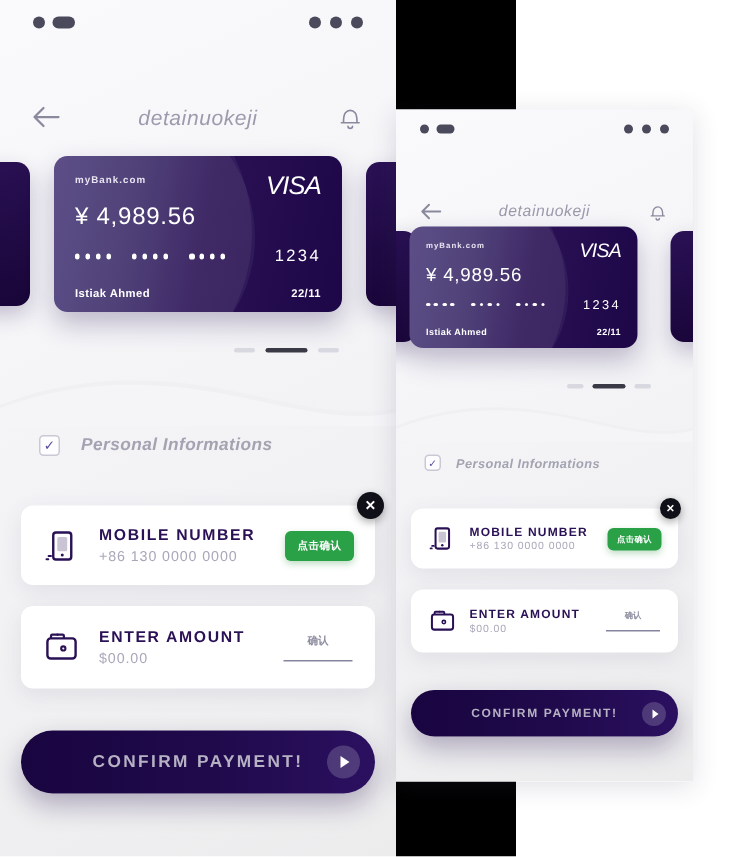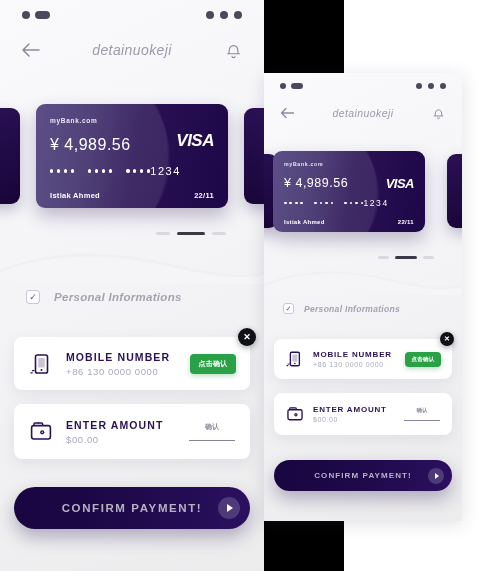--- a/index.html
+++ b/index.html
@@ -29,45 +29,45 @@
   
   .statusbar { position: absolute; left: 0; right: 0; display: flex;
                align-items: center; justify-content: space-between; }
   .sb-left { display: flex; align-items: center; gap: 5px; }
   .sb-right{ display: flex; align-items: center; gap: 6px; }
   .dot   { background: #4a4a5c; border-radius: 50%; }
   .pill  { background: #4a4a5c; border-radius: 10px; }
 
   
   .header { position: absolute; left: 0; right: 0; display: flex;
-            align-items: center; justify-content: space-between; }
+            align-items: center; justify-content: space-between; margin-top: 28px; }
   .hdr-title { flex: 1; text-align: center; font-style: italic;
                color: #9b9bad; letter-spacing: .4px; font-weight: 400; }
   .icon-btn { display: flex; align-items: center; justify-content: center;
               color: #8a8a9e; }
   .icon-btn svg { display: block; }
 
   
   .carousel { position: absolute; }
   .bankcard { position: absolute; border-radius: 9px; overflow: hidden;
               background: linear-gradient(100deg,#4a3a7a 0%,#3d2e6b 26%,#2a1155 52%,#1d0747 100%);
               box-shadow: 0 8px 18px rgba(40,20,80,.28); }
   .bankcard .swirl1, .bankcard .swirl2 {
     position: absolute; border-radius: 50%;
     background: rgba(255,255,255,.055); pointer-events: none; }
   .side-card { position: absolute; border-radius: 9px;
                background: linear-gradient(160deg,#2a1155,#180537);
                box-shadow: 0 6px 14px rgba(40,20,80,.25); }
 
   .card-bank { position: absolute; color: #e8e4f2; font-weight: 600; letter-spacing: .7px; }
   .card-visa { position: absolute; color: #ffffff; font-style: italic;
-               font-weight: 700; letter-spacing: -.5px; margin-top: 17px; }
+               font-weight: 400; letter-spacing: -.5px; }
   .card-amount { position: absolute; color: #ffffff; font-weight: 400; letter-spacing: .5px; }
   .card-numrow { position: absolute; display: flex; align-items: center;
-                 }
+                 justify-content: space-between; }
   .numgroup { display: flex; align-items: center; }
   .numgroup i { display: block; border-radius: 50%; background: #ffffff; }
   .card-last4 { color: #ffffff; letter-spacing: 1.6px; font-weight: 400; }
   .card-botrow { position: absolute; display: flex; align-items: center;
                  justify-content: space-between; color: #ffffff;
                  font-weight: 700; letter-spacing: .3px; }
 
   .pager { position: absolute; display: flex; align-items: center; }
   .pg { background: #d8d8e0; border-radius: 3px; }
   .pg.active { background: #3a3a46; }

